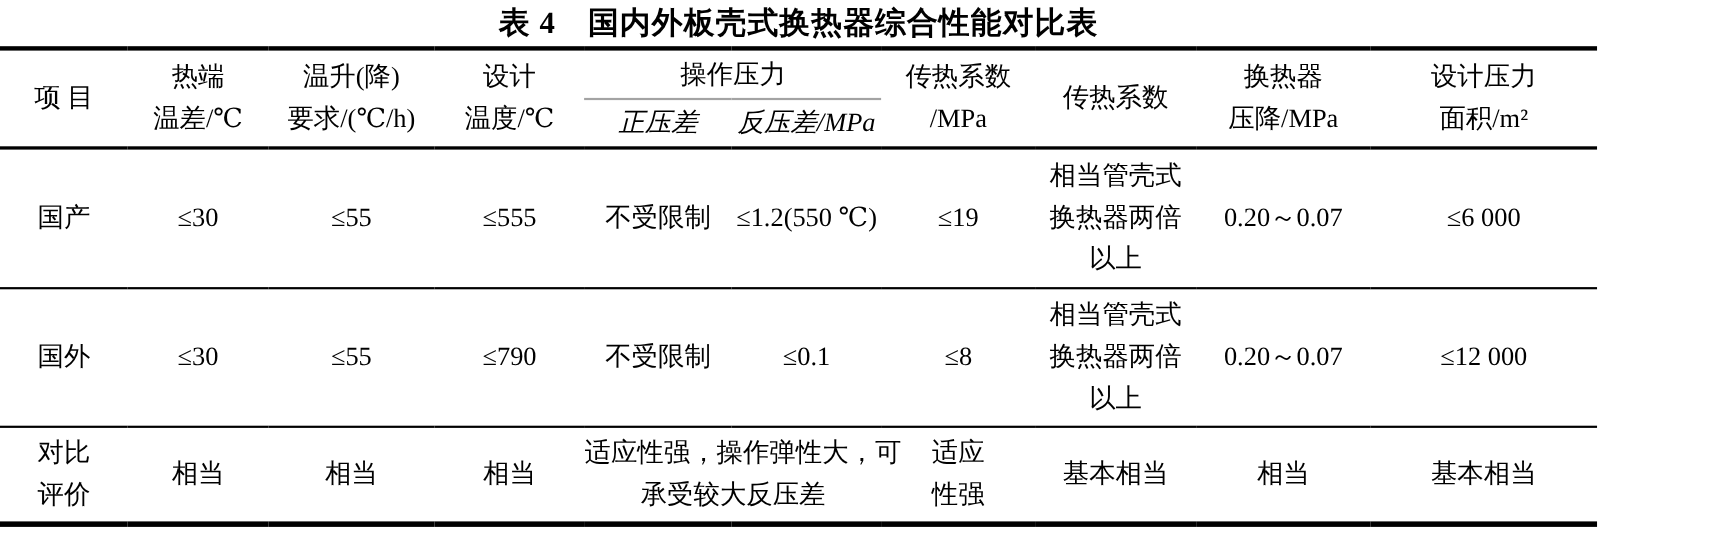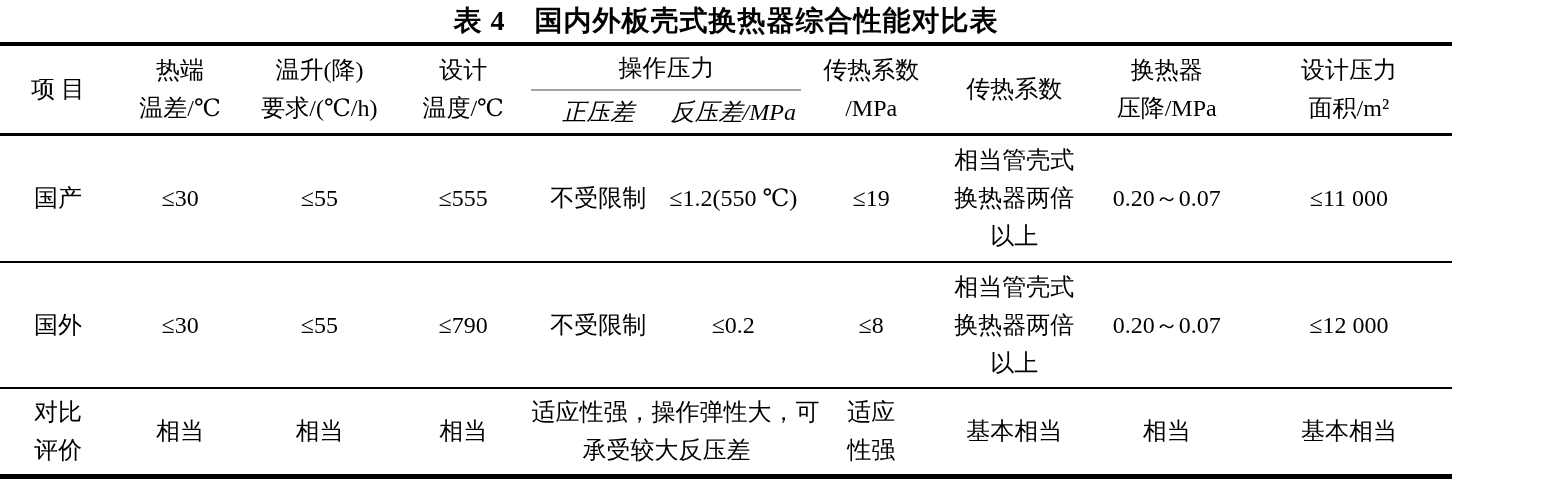--- a/index.html
+++ b/index.html
@@ -118,30 +118,30 @@
         <td>≤555</td>
         <td>不受限制</td>
         <td>≤1.2(550 ℃)</td>
         <td>≤19</td>
         <td>
           <div class="line">相当管壳式</div>
           <div class="line">换热器两倍</div>
           <div class="line">以上</div>
         </td>
         <td>0.20～0.07</td>
-        <td>≤11 000</td>
+        <td>≤6 000</td>
       </tr>
 
       <tr class="row-foreign sep">
         <td>国外</td>
         <td>≤30</td>
         <td>≤55</td>
         <td>≤790</td>
         <td>不受限制</td>
-        <td>≤0.2</td>
+        <td>≤0.1</td>
         <td>≤8</td>
         <td>
           <div class="line">相当管壳式</div>
           <div class="line">换热器两倍</div>
           <div class="line">以上</div>
         </td>
         <td>0.20～0.07</td>
         <td>≤12 000</td>
       </tr>
 

